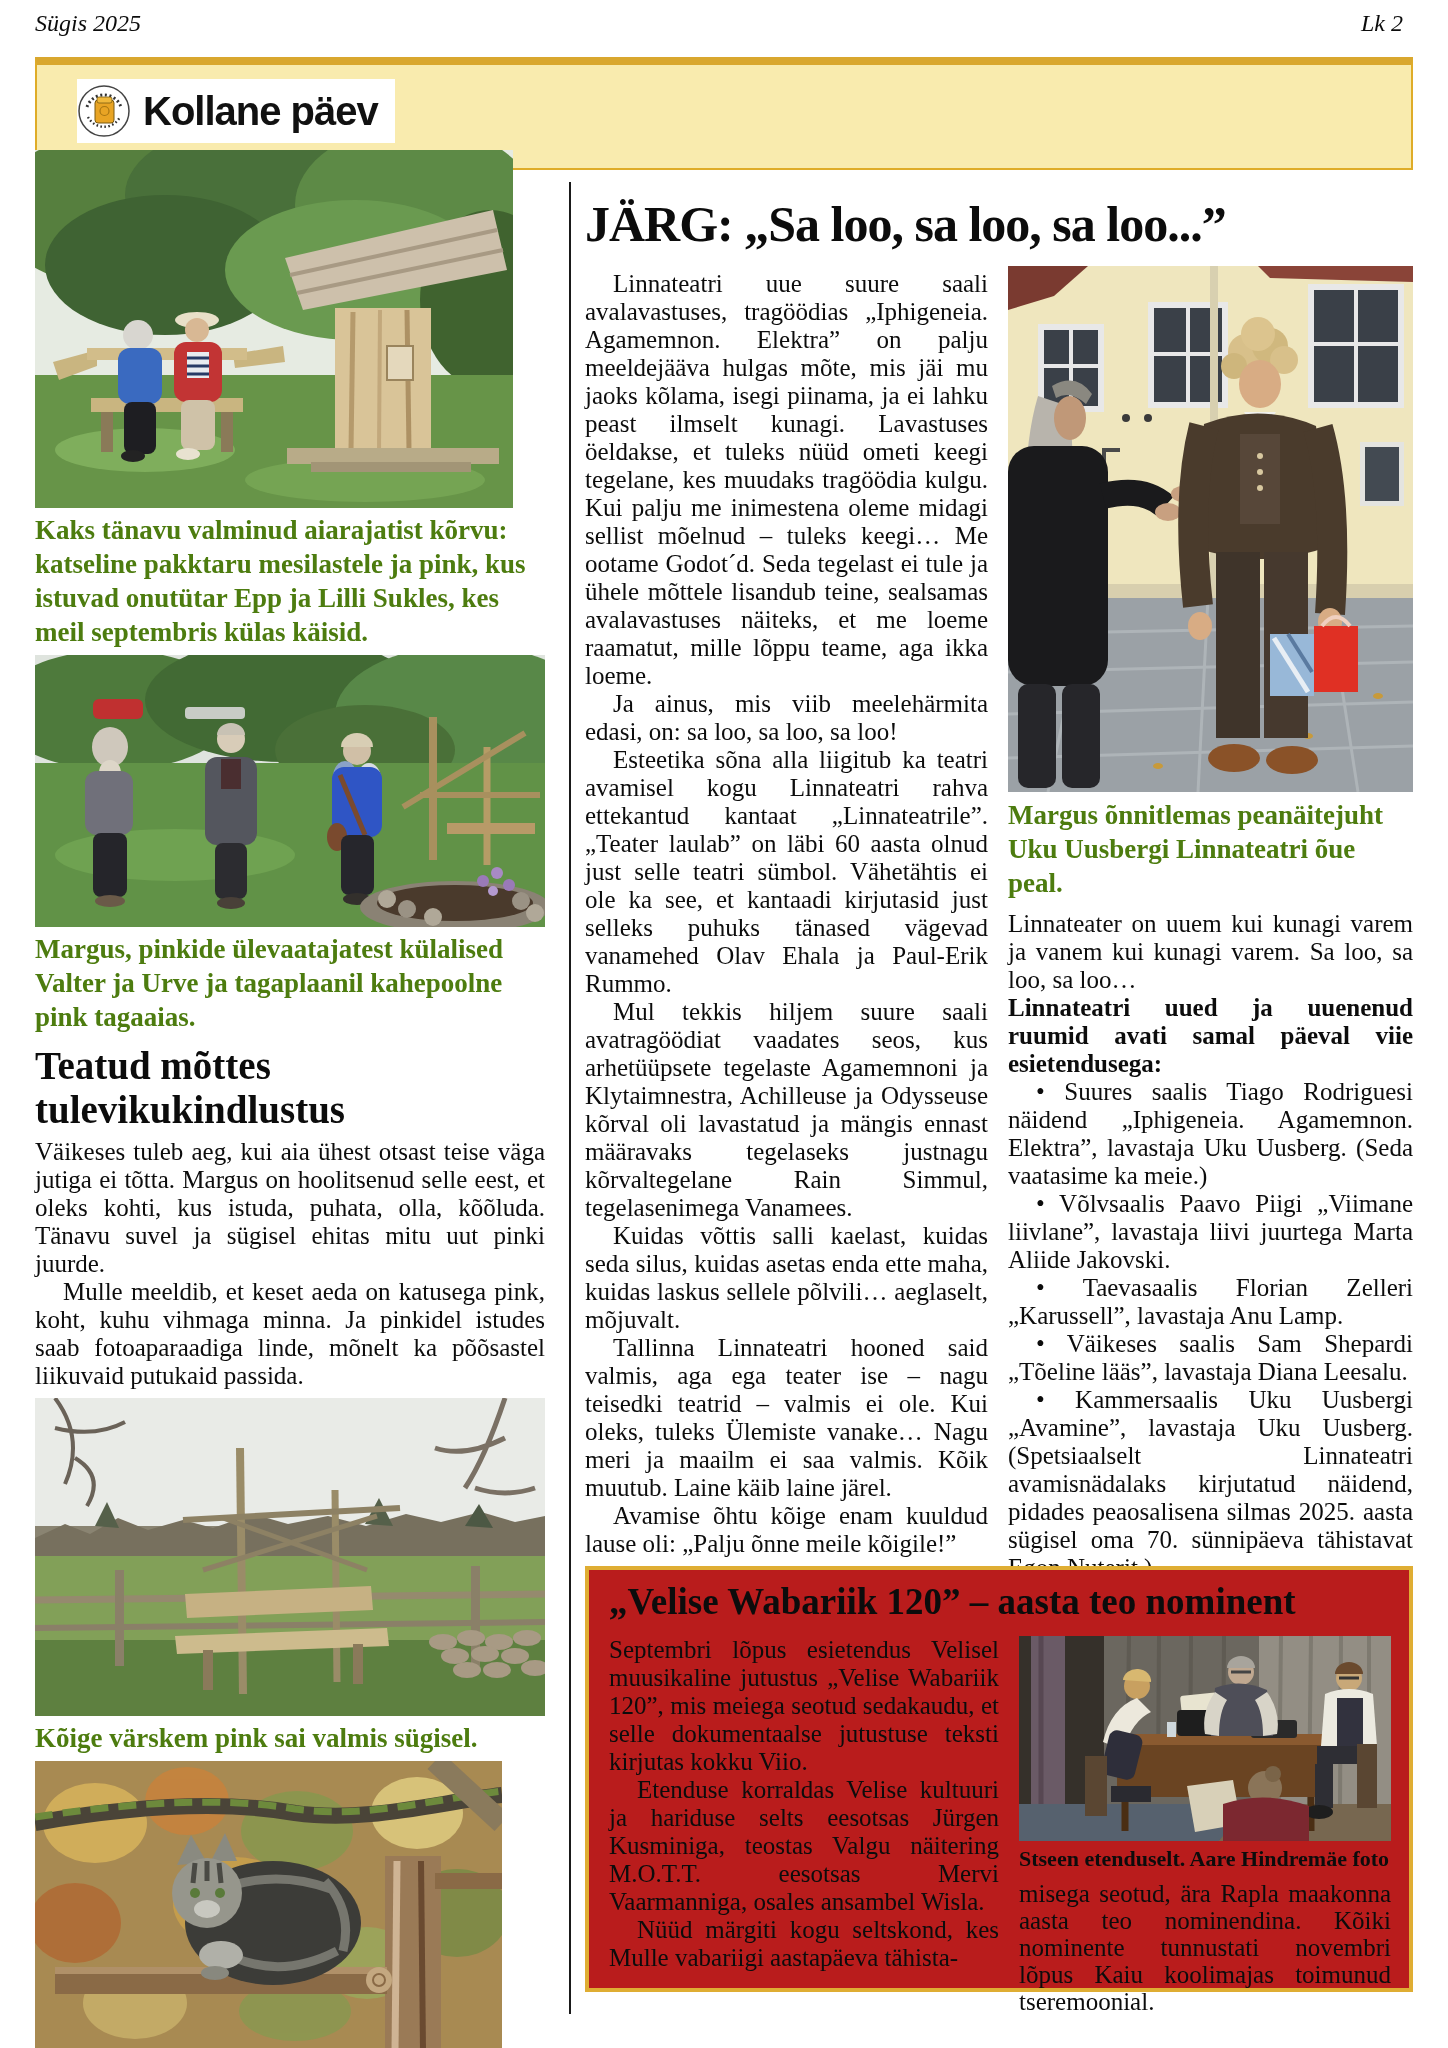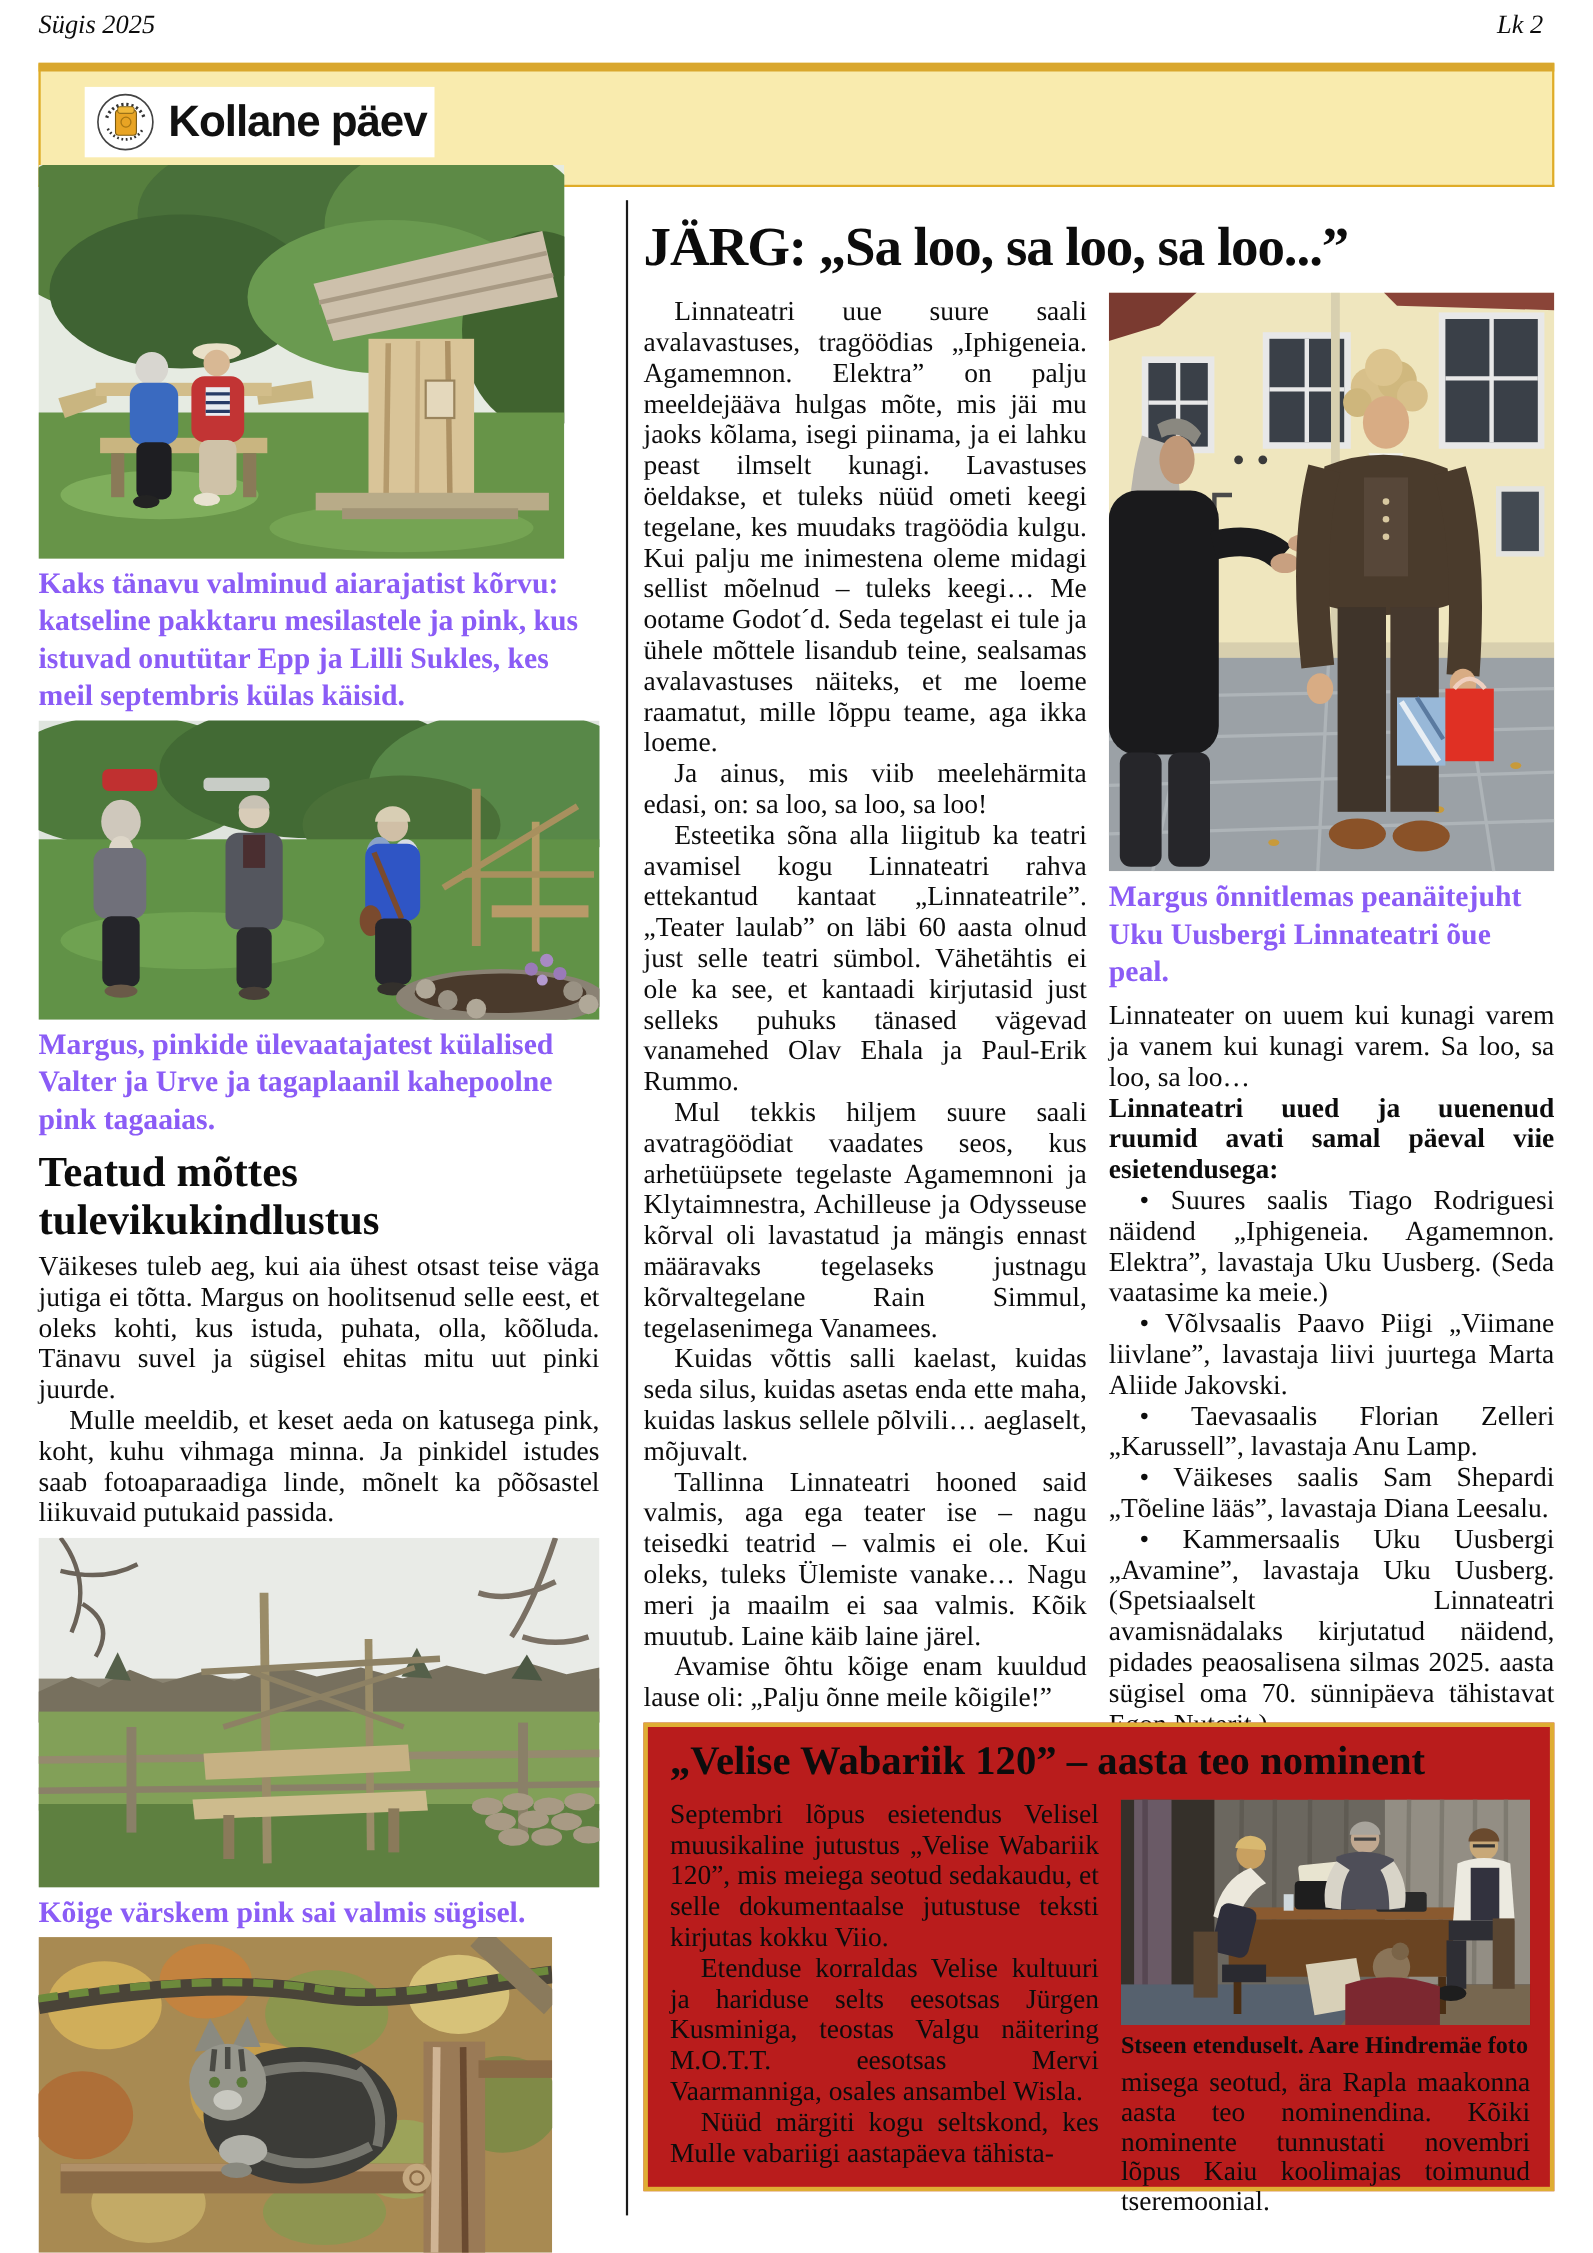--- a/index.html
+++ b/index.html
@@ -9,29 +9,29 @@
     font-family:"Liberation Serif", serif; color:#0c0c0c; overflow:hidden;
   }
   
   .masthead{ position:absolute; left:35px; right:35px; top:10px; height:40px;
     font-style:italic; font-size:24px; }
   .masthead .pageno{ position:absolute; right:10px; top:0; }
   
   .banner{ position:absolute; left:35px; top:57px; width:1378px; height:113px;
     background:#F9EBAE; border:2px solid #DFAC28; border-top:8px solid #D9A72E; }
   .logo-plate{ position:absolute; left:40px; top:14px; width:318px; height:64px;
-    background:#fff; display:flex; align-items:center; gap:12px; padding-left:10px; }
+    background:#fff; display:flex; align-items:center; gap:12px; }
   .banner-title{ font-family:"Liberation Sans", sans-serif; font-weight:700;
     font-size:40px; color:#111; letter-spacing:-1px; }
   
   .vdivider{ position:absolute; left:569px; top:182px; width:2px; height:1832px; background:#1a1a1a; }
   
   .col-left{ position:absolute; left:35px; top:150px; width:510px; }
   figure{ margin:0; line-height:0; }
-  .cap{ font-weight:700; font-size:27px; line-height:34px; margin-top:5px; color:#8b5cf6; }
+  .cap{ font-weight:700; font-size:27px; line-height:34px; margin-top:5px; color:#4d7c0f; }
   .left-art-head{ font-size:39px; line-height:44px; font-weight:700; margin-top:10px; }
   .bodytext{ font-size:25px; line-height:28px; text-align:justify; }
   .bodytext p{ margin:0; }
   .ind{ text-indent:28px; }
   .col-left .bodytext{ margin-top:6px; }
   .mt6{ margin-top:6px; } .mt8{ margin-top:8px; }
   
   .main-headline{ position:absolute; left:585px; top:196px; width:828px;
     font-size:50px; line-height:56px; font-weight:700; letter-spacing:-1px; white-space:nowrap; }
   .col-mid{ position:absolute; left:585px; top:270px; width:403px; }

